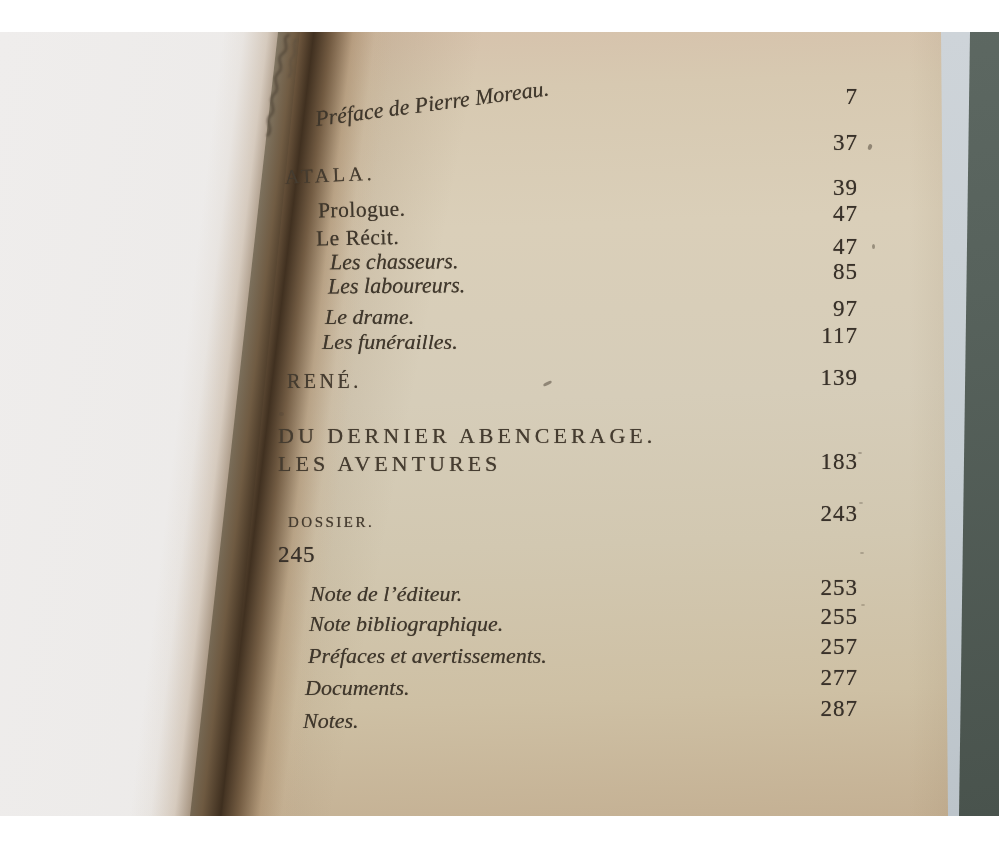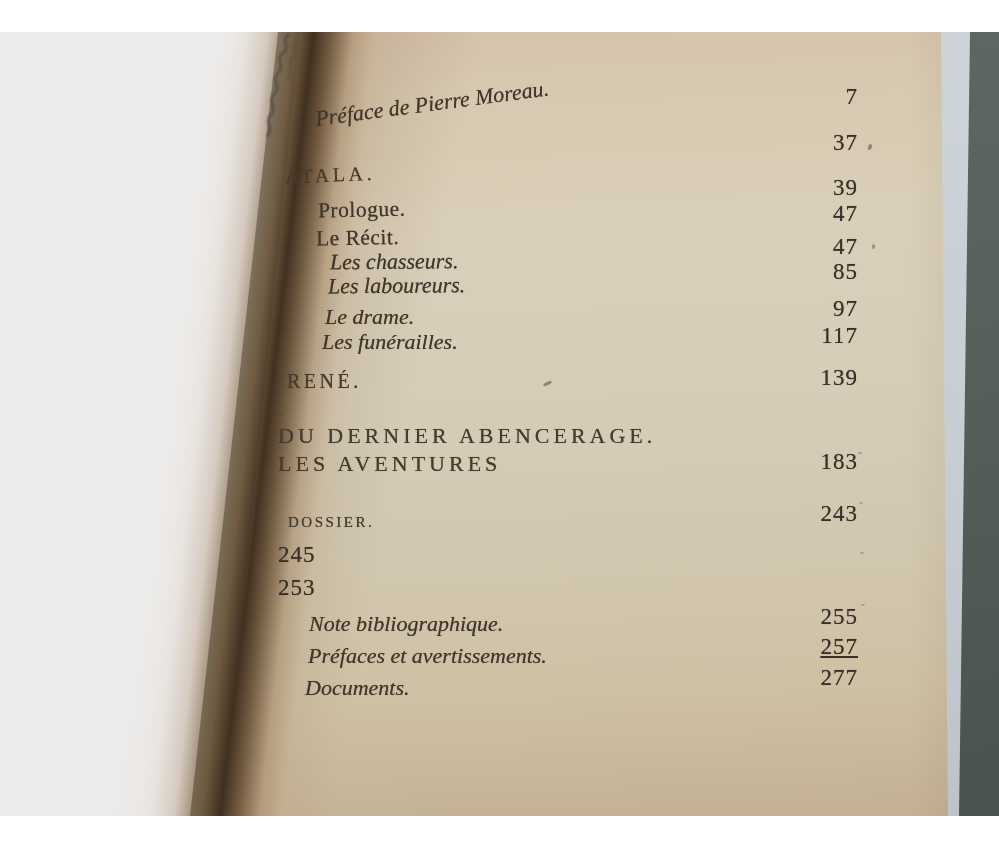--- a/index.html
+++ b/index.html
@@ -58,21 +58,21 @@
   .r5{margin-top:0;}   .r5 .lab{padding-left:50px;transform:rotate(-.5deg);}                         .r5 .num{transform:translateY(-14px);}
   .r6{margin-top:7px;} .r6 .lab{padding-left:47px;}                                                  .r6 .num{transform:translateY(-8px);}
   .r7{margin-top:1px;} .r7 .lab{padding-left:44px;}                                                  .r7 .num{transform:translateY(-6px);}
   .r8{margin-top:9px;} .r8 .lab{padding-left:32px;}                                                  .r8 .num{transform:translateY(-9px);}
   .r9{margin-top:15px;}.r9 .lab{padding-left:9px;}                                                   .r9 .num{transform:translateY(-3px);}
   .r10{margin-top:29px;align-items:flex-end;} .r10 .lab{padding-left:0;}                             .r10 .num{transform:translateY(-4px);}
   .r11{margin-top:30px;}.r11 .lab{padding-left:10px;}                                                .r11 .num{transform:translateY(-6px);}
   .r12{margin-top:14px;}.r12 .lab{padding-left:36px;}                                                .r12 .num{transform:translateY(-5px);}
   .r13{margin-top:10px;}.r13 .lab{padding-left:32px;}                                                .r13 .num{transform:translateY(-6px);}
   .r14{margin-top:6px;gap:36px;} .r14 .lab{padding-left:31px;}                                                .r14 .num{transform:translateY(-7px);}
-  .r15{margin-top:8px;} .r15 .lab{padding-left:30px;}                                                .r15 .num{transform:translateY(-9px);text-decoration:underline;}
+  .r15{margin-top:8px;} .r15 .lab{padding-left:30px;}                                                .r15 .num{transform:translateY(-9px);}
   .r16{margin-top:8px;} .r16 .lab{padding-left:27px;font-style:italic;}                                                .r16 .num{transform:translateY(-10px);}
   .r17{margin-top:9px;} .r17 .lab{padding-left:25px;}                                                .r17 .num{transform:translateY(-12px);}
 </style>
 </head>
 <body>
 
 <div class="stage">
 
   <div class="photo">
     <div class="layer fore-edge"></div>
@@ -153,36 +153,41 @@
     <div class="row r11">
       <span class="lab cs">DOSSIER.</span>
       <span class="num">243</span>
     </div>
 
     <div class="row r12">
       <span class="num">245</span>
     </div>
 
     <div class="row r13">
+      <span class="lab it">Note de l’éditeur.</span>
       <span class="num">253</span>
     </div>
 
     <div class="row r14">
       <span class="lab it">Note bibliographique.</span>
       <span class="num">255</span>
     </div>
 
     <div class="row r15">
       <span class="lab it">Préfaces et avertissements.</span>
       <span class="num">257</span>
     </div>
 
     <div class="row r16">
       <span class="lab it">Documents.</span>
       <span class="num">277</span>
     </div>
 
+    <div class="row r17">
+      <span class="lab it">Notes.</span>
+      <span class="num">287</span>
+    </div>
 
   </div>
 
   <div class="bar bar-top"></div>
   <div class="bar bar-bottom"></div>
 </div>
 
 </body></html>

